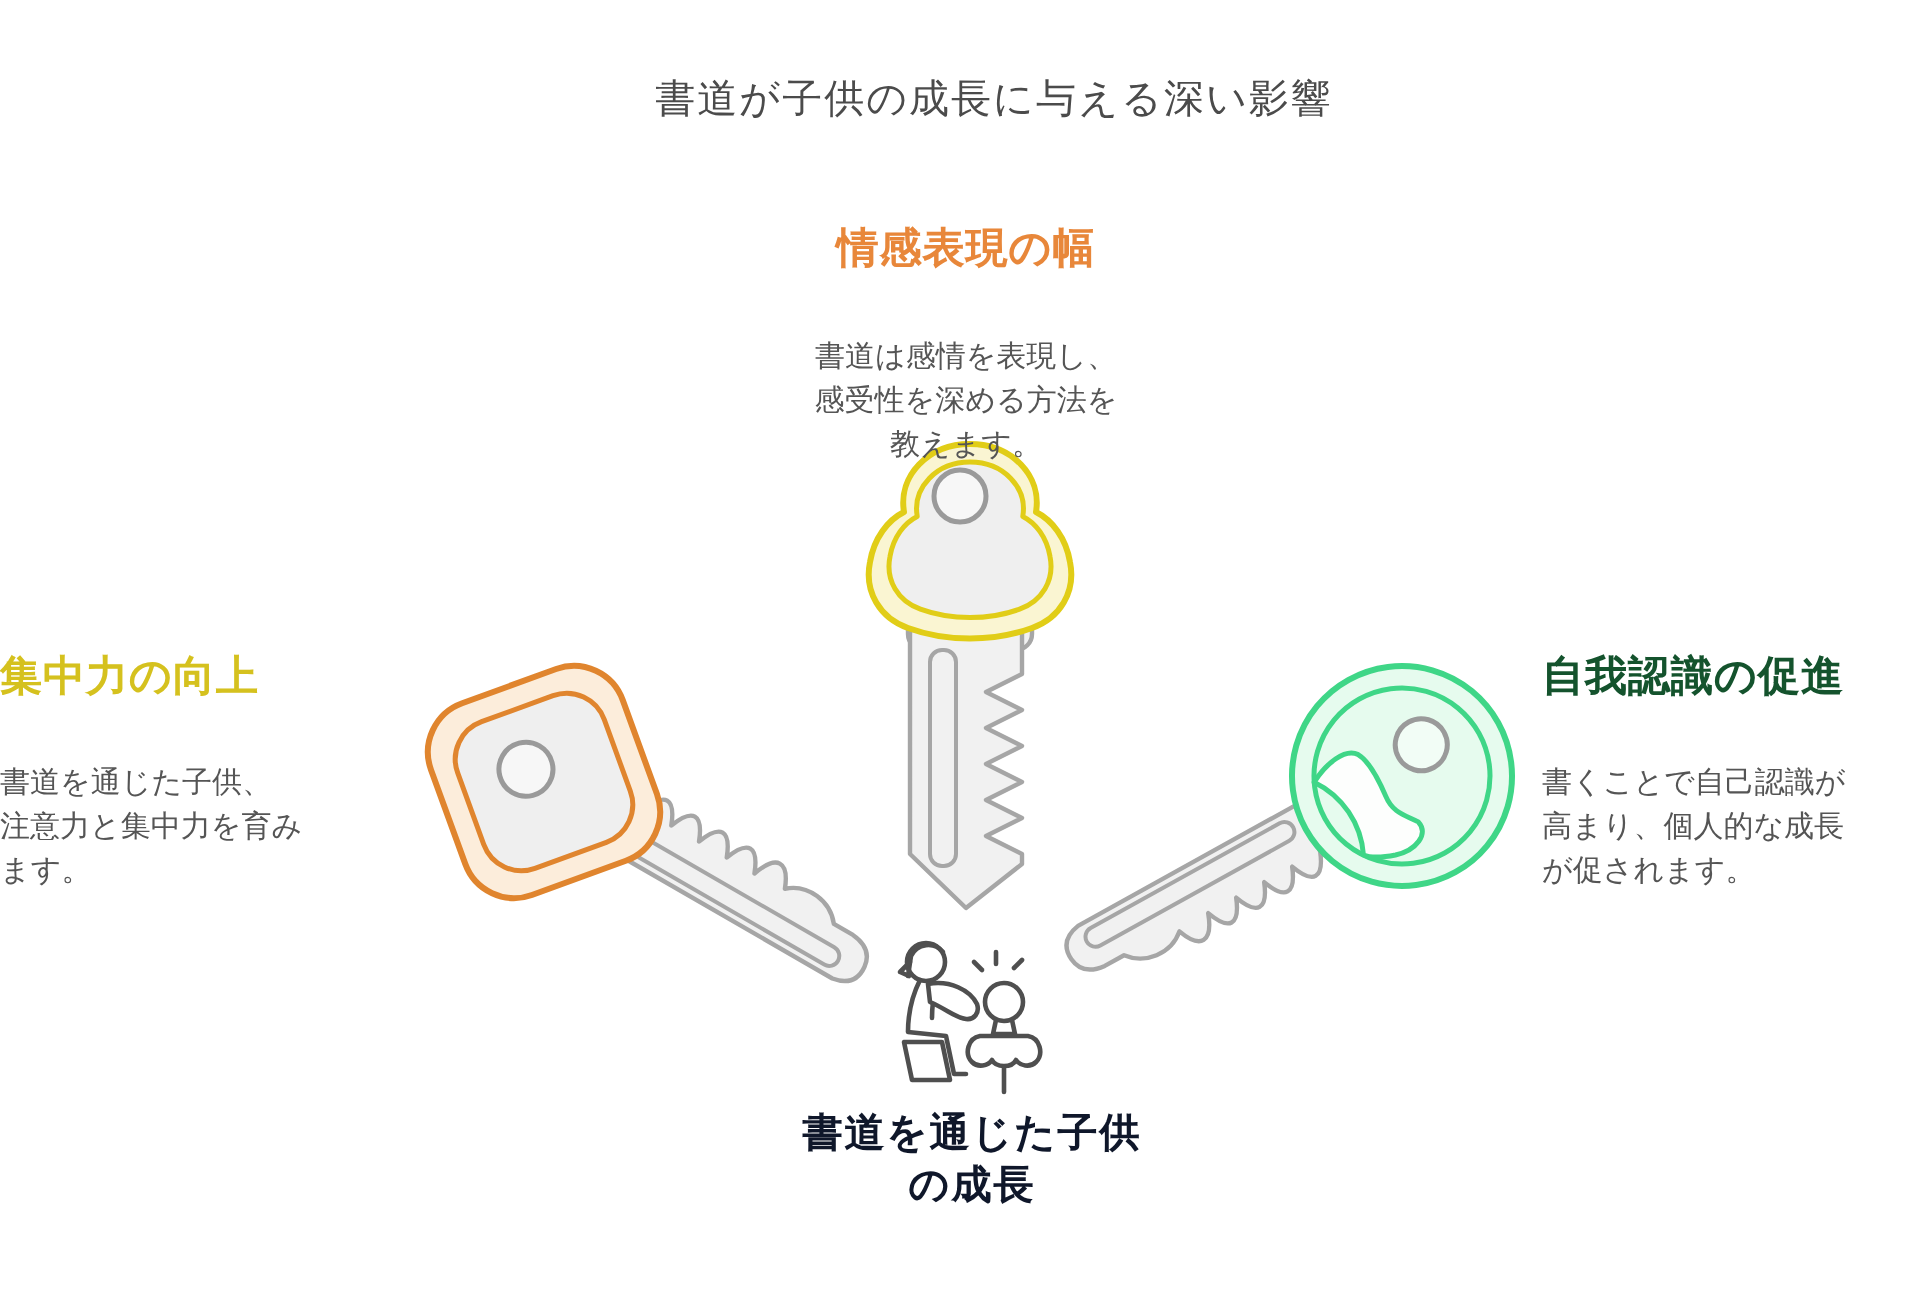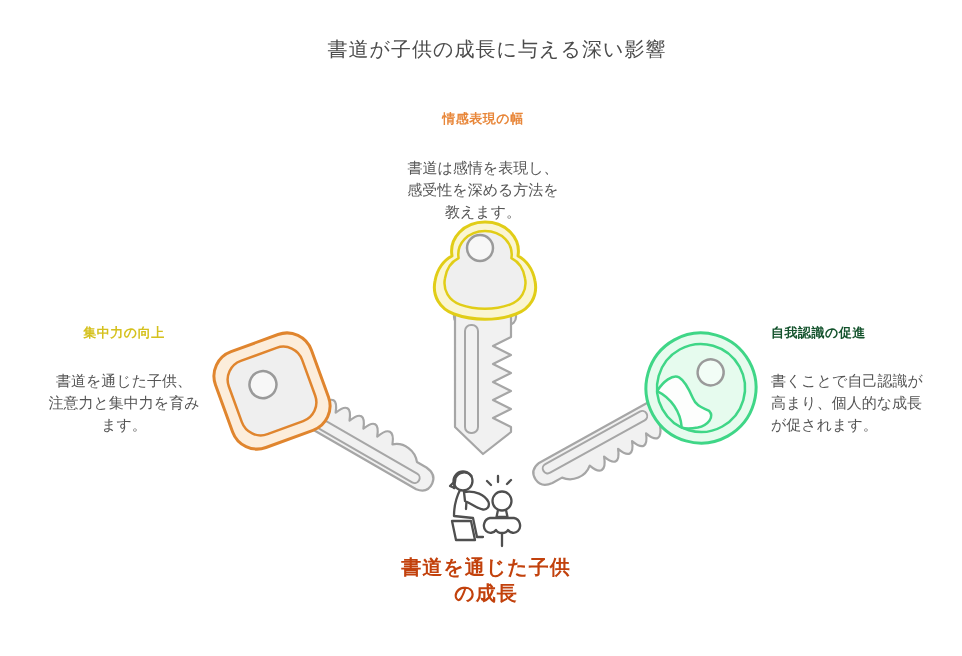--- a/index.html
+++ b/index.html
@@ -6,29 +6,29 @@
   .canvas{
     position:relative;width:962px;height:656px;background:#fff;overflow:hidden;
     font-family:"Liberation Sans",sans-serif;
   }
   .layer{position:absolute;left:0;top:0;}
   .txt{position:absolute;white-space:pre-line;}
   .title{
     left:0;top:36px;width:962px;text-align:center;
     font-size:20px;letter-spacing:1px;color:#4B4B4B;padding-left:16px;
   }
-  .block-heading{font-size:13px;font-weight:bold;letter-spacing:.5px;}
+  .block-heading{font-size:21px;font-weight:bold;letter-spacing:.5px;}
   .block-body{font-size:15px;line-height:22px;color:#555555;margin-top:12px;font-family:Liberation Mono, monospace;}
   .block-top{left:333px;top:92px;width:300px;text-align:center;}
   .block-top .block-body{line-height:22px;margin-top:13px;}
-  .block-left{left:0;top:306px;width:202px;text-align:center;padding-left:23px;}
+  .block-left{left:0;top:306px;width:202px;text-align:left;}
   .block-right{left:771px;top:306px;width:191px;text-align:left;}
   .center-label{
     left:336px;top:554px;width:300px;text-align:center;
-    font-size:20px;font-weight:bold;line-height:26px;color:#c2410c;letter-spacing:1px;
+    font-size:20px;font-weight:bold;line-height:26px;color:#0f172a;letter-spacing:1px;
   }
   svg *{stroke-linejoin:round;stroke-linecap:round;}
 </style>
 </head>
 <body>
 
 <div class="canvas">
 
   <svg class="layer" width="962" height="656" viewBox="0 0 962 656">
 

